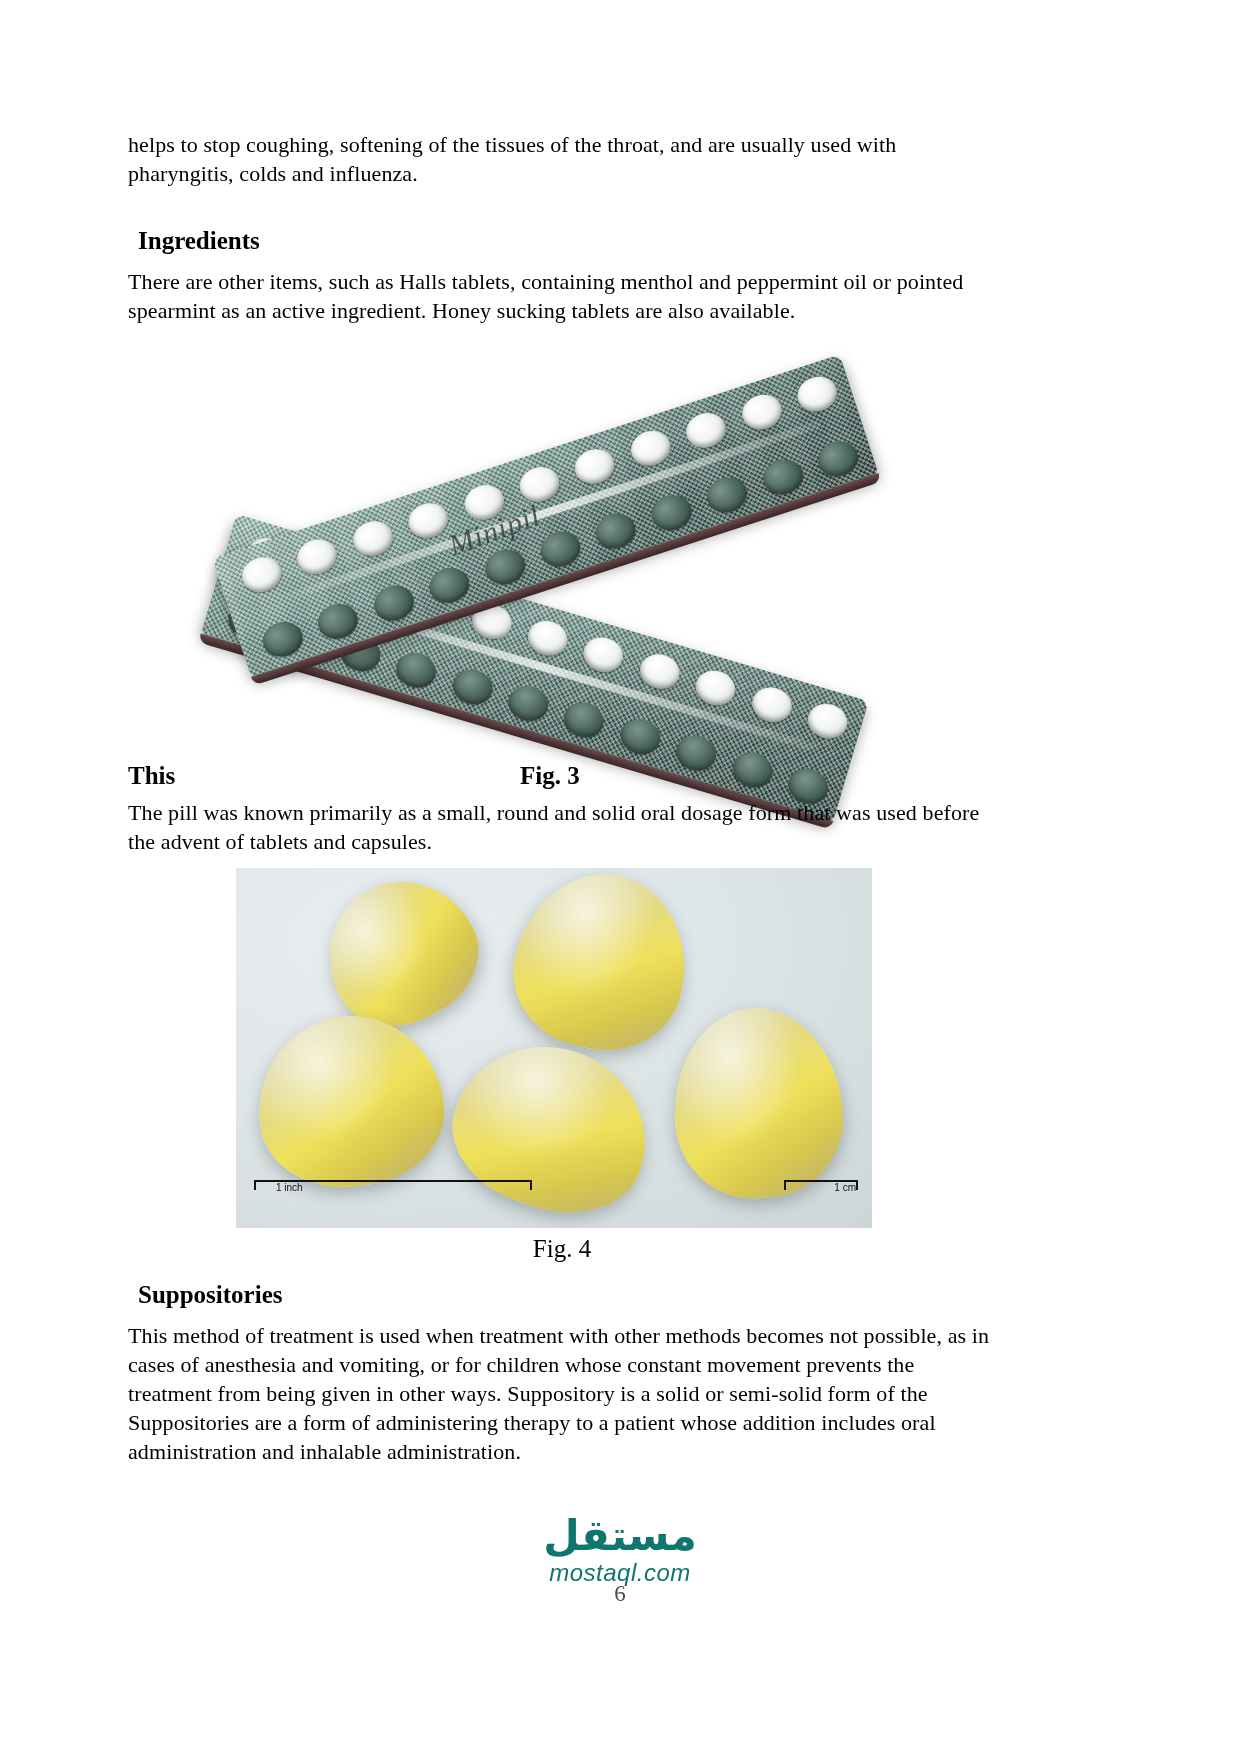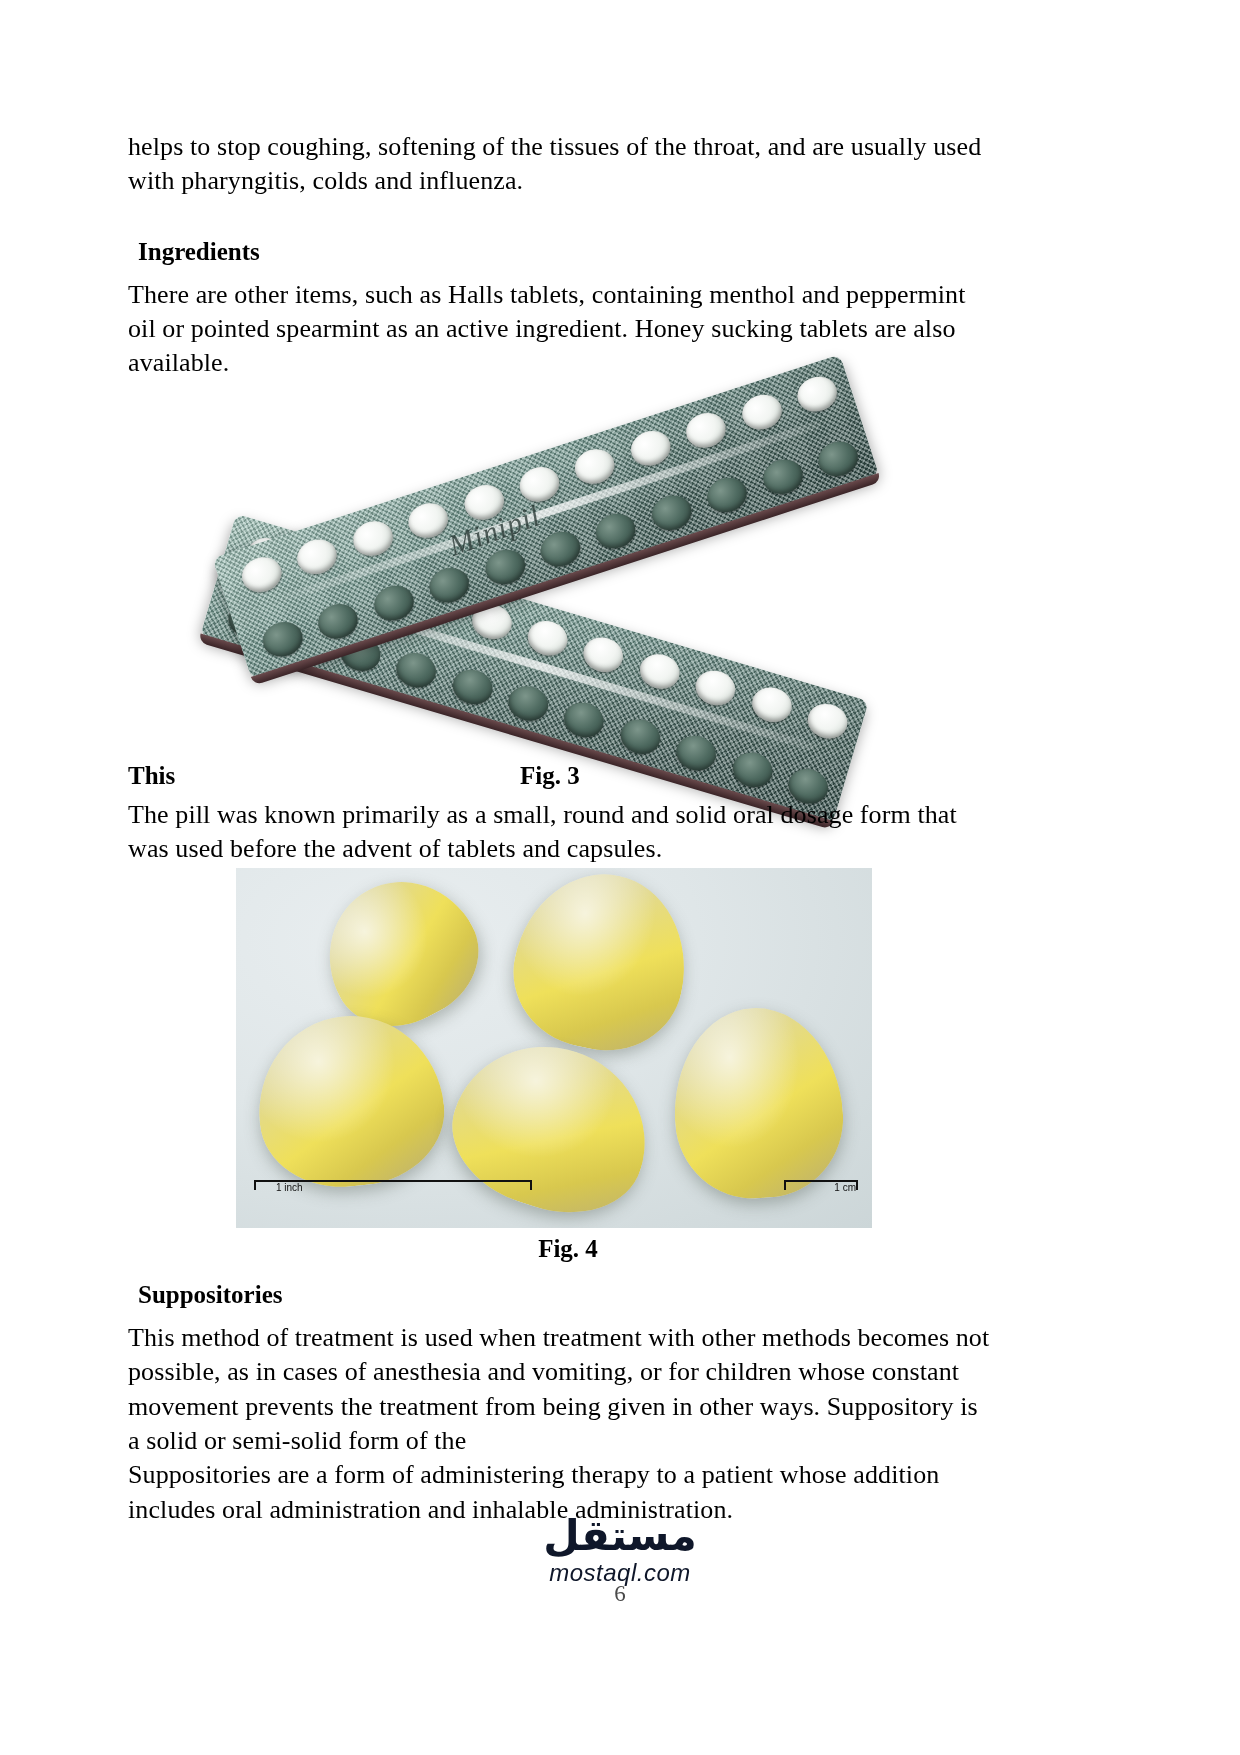--- a/index.html
+++ b/index.html
@@ -24,21 +24,21 @@
 
   .content {
     position: absolute;
     left: 128px;
     top: 130px;
     width: 856px;
   }
 
   p.body-text {
     margin: 0;
-    font-size: 26px;
+    font-size: 22px;
     line-height: 1.32;
     letter-spacing: 0.1px;
   }
 
   h3.heading {
     margin: 10px;
     font-size: 25px;
     font-weight: bold;
     line-height: 1.32;
   }
@@ -206,43 +206,43 @@
     color: #111;
     white-space: nowrap;
   }
   .scale-inch { left: 18px; width: 278px; }
   .scale-inch .sl { left: 2px; padding-left: 20px; }
   .scale-cm { right: 14px; width: 74px; }
   .scale-cm .sl { right: 2px; }
 
   .fig4-caption {
     position: absolute;
-    left: 140px;
+    left: 134px;
     top: 1235px;
     width: 856px;
     text-align: center;
     font-size: 25px;
-    font-weight: bold;
+    font-weight: normal;
   }
 
   .supp-section {
     position: absolute;
     left: 128px;
     top: 1268px;
     width: 865px;
   }
 
   
   .watermark {
     position: absolute;
     left: 50%;
     bottom: 168px;
     transform: translateX(-50%);
     text-align: center;
-    color: #0f172a;
+    color: #0f766e;
     user-select: none;
   }
   .wm-ar {
     font-family: "DejaVu Sans", sans-serif;
     font-size: 42px;
     font-weight: bold;
     line-height: 1;
     letter-spacing: 1px;
   }
   .wm-en {

